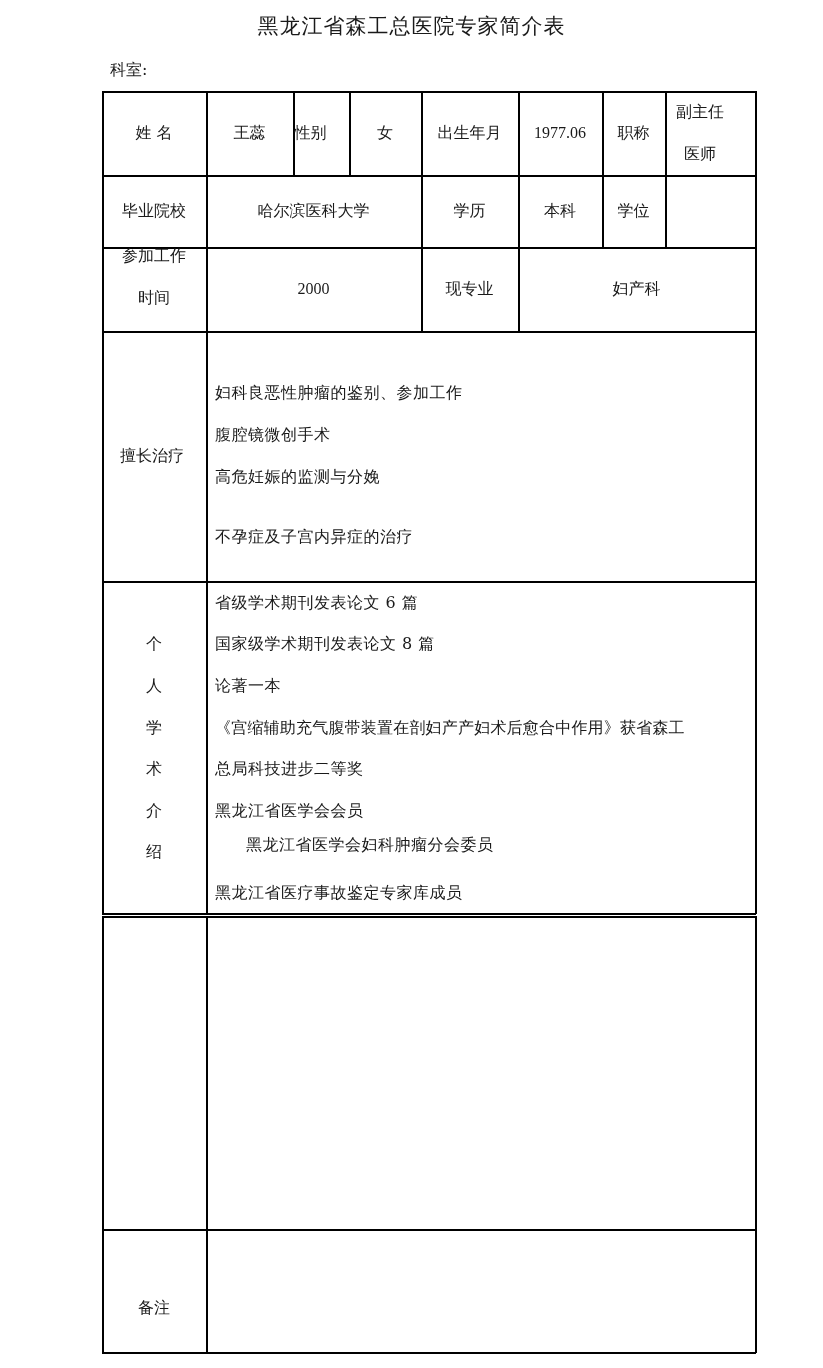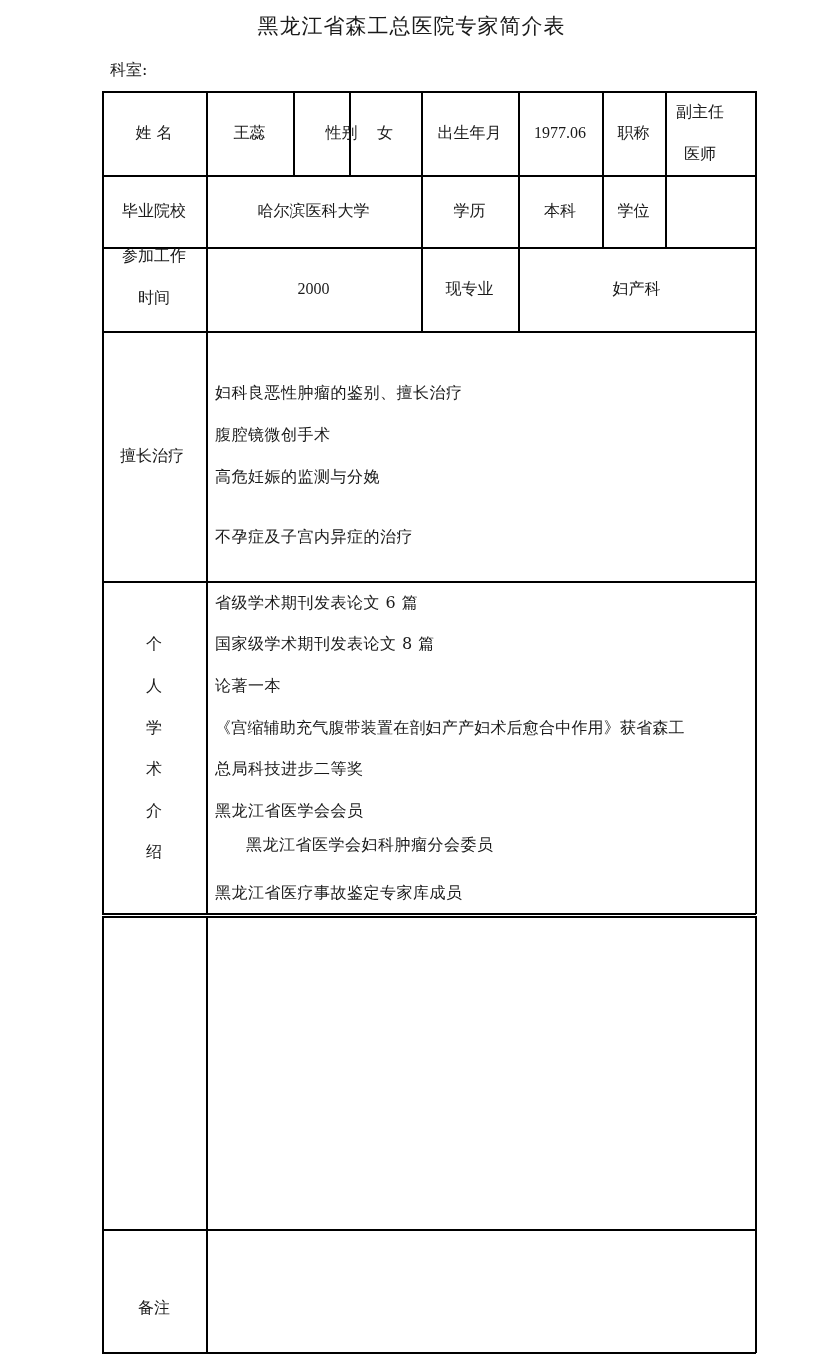--- a/index.html
+++ b/index.html
@@ -44,21 +44,21 @@
   <div class="vl" style="left:293px;top:91px;height:84px;"></div>
   <div class="vl" style="left:349px;top:91px;height:84px;"></div>
   <div class="vl" style="left:421px;top:91px;height:240px;"></div>
   <div class="vl" style="left:518px;top:91px;height:240px;"></div>
   <div class="vl" style="left:602px;top:91px;height:156px;"></div>
   <div class="vl" style="left:665px;top:91px;height:156px;"></div>
 </div>
 
 <div class="cell" style="left:102px;top:91px;width:104px;height:84px;">姓  名</div>
 <div class="cell" style="left:206px;top:91px;width:87px;height:84px;">王蕊</div>
-<div class="cell" style="left:309px;top:91px;width:65px;height:84px;">性别</div>
+<div class="cell" style="left:278px;top:91px;width:65px;height:84px;">性别</div>
 <div class="cell" style="left:349px;top:91px;width:72px;height:84px;">女</div>
 <div class="cell" style="left:421px;top:91px;width:97px;height:84px;">出生年月</div>
 <div class="cell" style="left:518px;top:91px;width:84px;height:84px;font-family:'Liberation Serif',serif;">1977.06</div>
 <div class="cell" style="left:602px;top:91px;width:63px;height:84px;">职称</div>
 <div class="cell" style="left:665px;top:91px;width:70px;height:84px;flex-direction:column;line-height:42px;">
   <span>副主任</span>
   <span>医师</span>
 </div>
 
 <div class="cell" style="left:102px;top:175px;width:104px;height:72px;">毕业院校</div>
@@ -71,21 +71,21 @@
 <div class="cell" style="left:102px;top:247px;width:104px;height:60px;flex-direction:column;line-height:42px;">
   <span>参加工作</span>
   <span>时间</span>
 </div>
 <div class="cell" style="left:206px;top:247px;width:215px;height:84px;font-family:'Liberation Serif',serif;">2000</div>
 <div class="cell" style="left:421px;top:247px;width:97px;height:84px;">现专业</div>
 <div class="cell" style="left:518px;top:247px;width:237px;height:84px;">妇产科</div>
 
 <div class="cell" style="left:102px;top:331px;width:100px;height:250px;">擅长治疗</div>
 <div class="list" style="top:0;">
-  <div style="top:383px;">妇科良恶性肿瘤的鉴别、擅长治疗</div>
+  <div style="top:383px;">妇科良恶性肿瘤的鉴别、参加工作</div>
   <div style="top:425px;">腹腔镜微创手术</div>
   <div style="top:467px;">高危妊娠的监测与分娩</div>
   <div style="top:508px;margin-top:19px;">不孕症及子宫内异症的治疗</div>
 </div>
 
 <div class="vert" style="top:0;">
   <div style="top:634px;">个</div>
   <div style="top:676px;">人</div>
   <div style="top:718px;">学</div>
   <div style="top:759px;">术</div>

